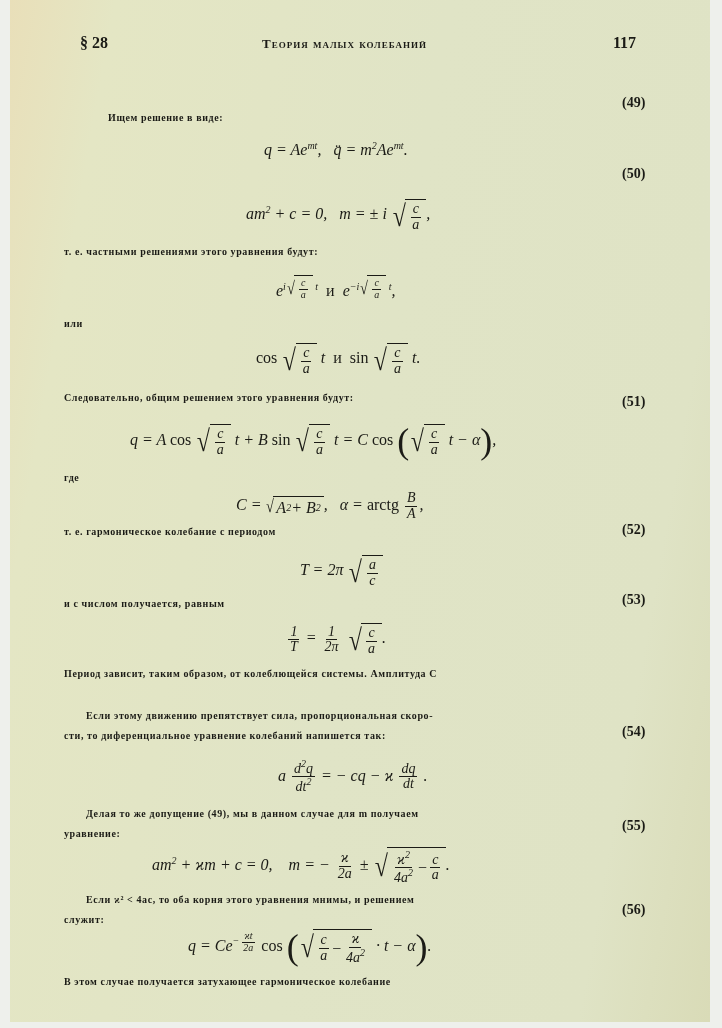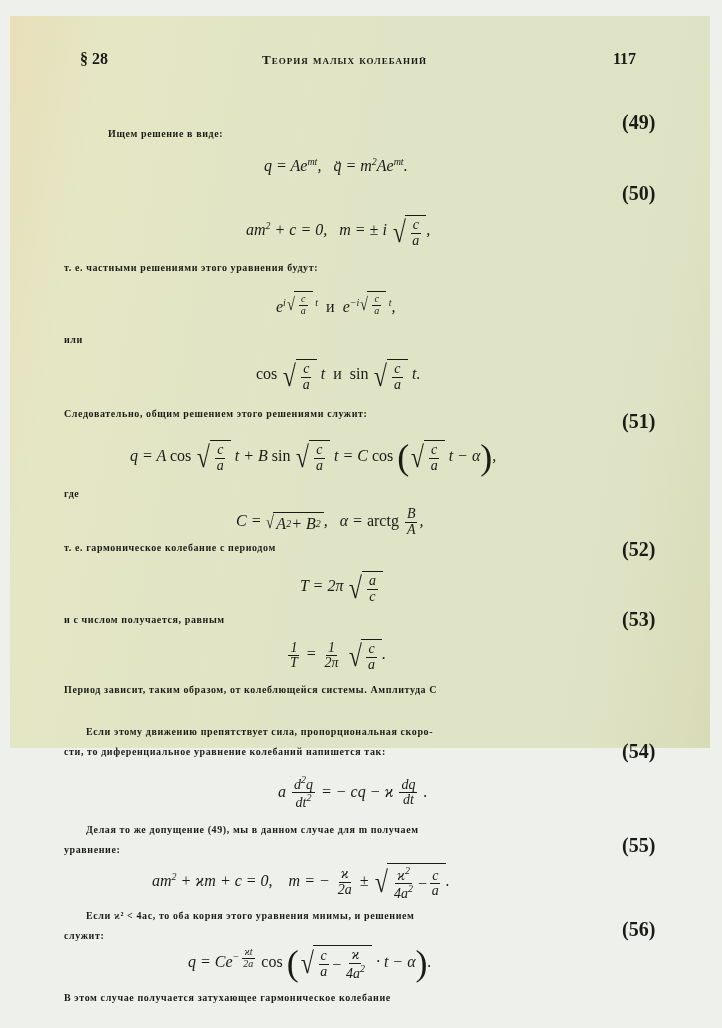--- a/index.html
+++ b/index.html
@@ -1,24 +1,24 @@
 <!DOCTYPE html>
 <html><head>
 <meta charset="utf-8">
 <style>
   html, body { margin:0; padding:0; }
   body { width:722px; height:1028px; background:#eef0ec; position:relative; overflow:hidden;
          font-family:"Liberation Serif", serif; color:#1b1b16; }
-  .page { position:absolute; left:10px; top:16px; width:700px; height:732px;
+  .page { position:absolute; left:10px; top:0; width:700px; height:1022px;
           background: linear-gradient(100deg, #e9dfb9 0%, #e4e6c4 12%, #e0e4c6 50%, #dfe3c5 85%, #d9dbb7 100%); }
   .abs { position:absolute; white-space:nowrap; }
   .hdr { font-size:16px; font-weight:bold; }
   .running { font-size:13px; letter-spacing:1px; font-variant:small-caps; font-weight:bold; }
   .txt { font-size:10px; font-weight:bold; letter-spacing:0.6px;margin-top:42px; }
-  .eqno { font-size:20px; font-weight:bold; }
+  .eqno { font-size:14px; font-weight:bold; }
   .m { font-family:"Liberation Serif", serif; font-size:16px; font-style:italic;margin-top:47px; }
   .m .up { font-style:normal; }
   .frac { display:inline-flex; flex-direction:column; align-items:center; vertical-align:middle; margin:0 2px; font-size:14px; line-height:1.05; }
   .frac .n { border-bottom:1px solid #1b1b16; padding:0 2px; }
   .frac .d { padding:0 2px; }
   .frac.small { font-size:10px; }
   .sqrt { display:inline-flex; align-items:center; vertical-align:middle; }
   .sqrt .rad { font-style:normal; font-size:30px; line-height:1; transform:scaleX(0.8); margin-right:-2px; }
   .sqrt .body { border-top:1px solid #1b1b16; padding:2px 3px 0 3px; display:inline-flex; align-items:center; }
   .sqrt.s .rad { font-size:18px; }
@@ -99,21 +99,21 @@
         <span class="rad">√</span>
         <span class="body">
           <span class="frac">
             <span class="n">c</span>
             <span class="d">a</span>
           </span>
         </span>
       </span> t.
   </div>
 
-  <div class="abs txt" style="left:54px;top:350px;">Следовательно, общим решением этого решениями служит:</div>
+  <div class="abs txt" style="left:54px;top:350px;">Следовательно, общим решением этого уравнения будут:</div>
 
   <div class="abs m" style="left:120px;top:376px;">
     q = A <span class="up">cos</span>
     <span class="sqrt">
         <span class="rad">√</span>
         <span class="body">
           <span class="frac">
             <span class="n">c</span>
             <span class="d">a</span>
           </span>

